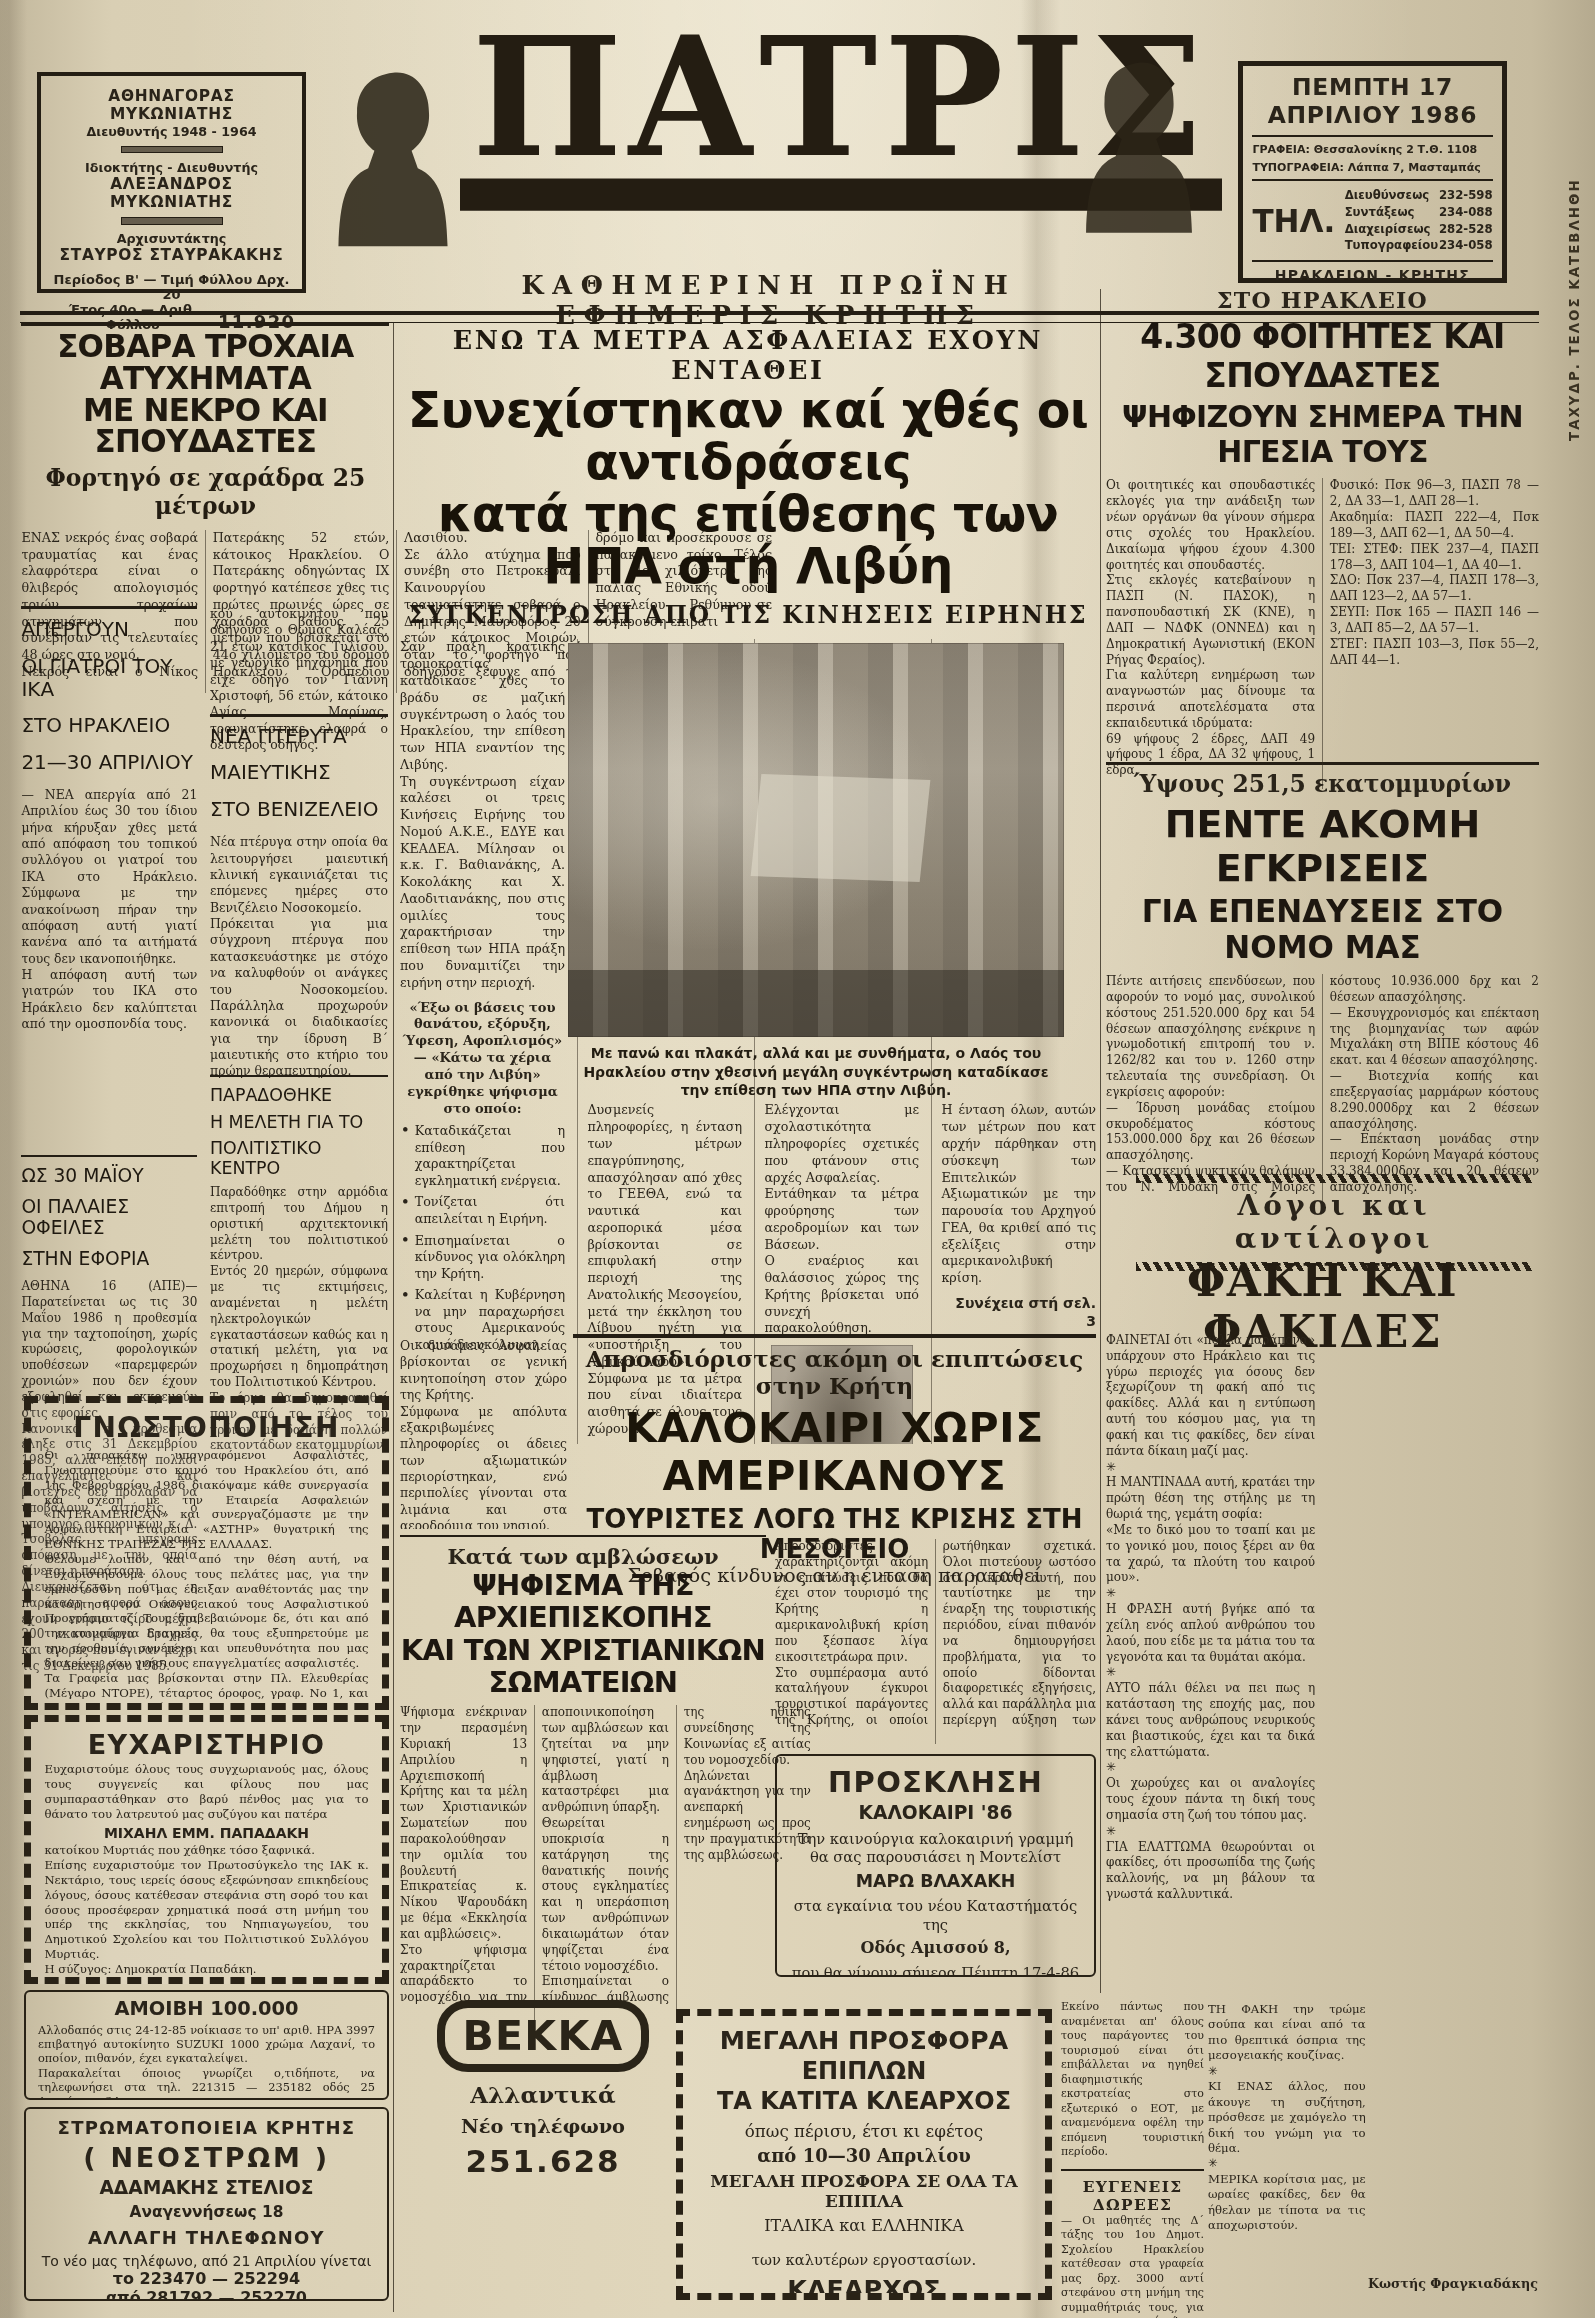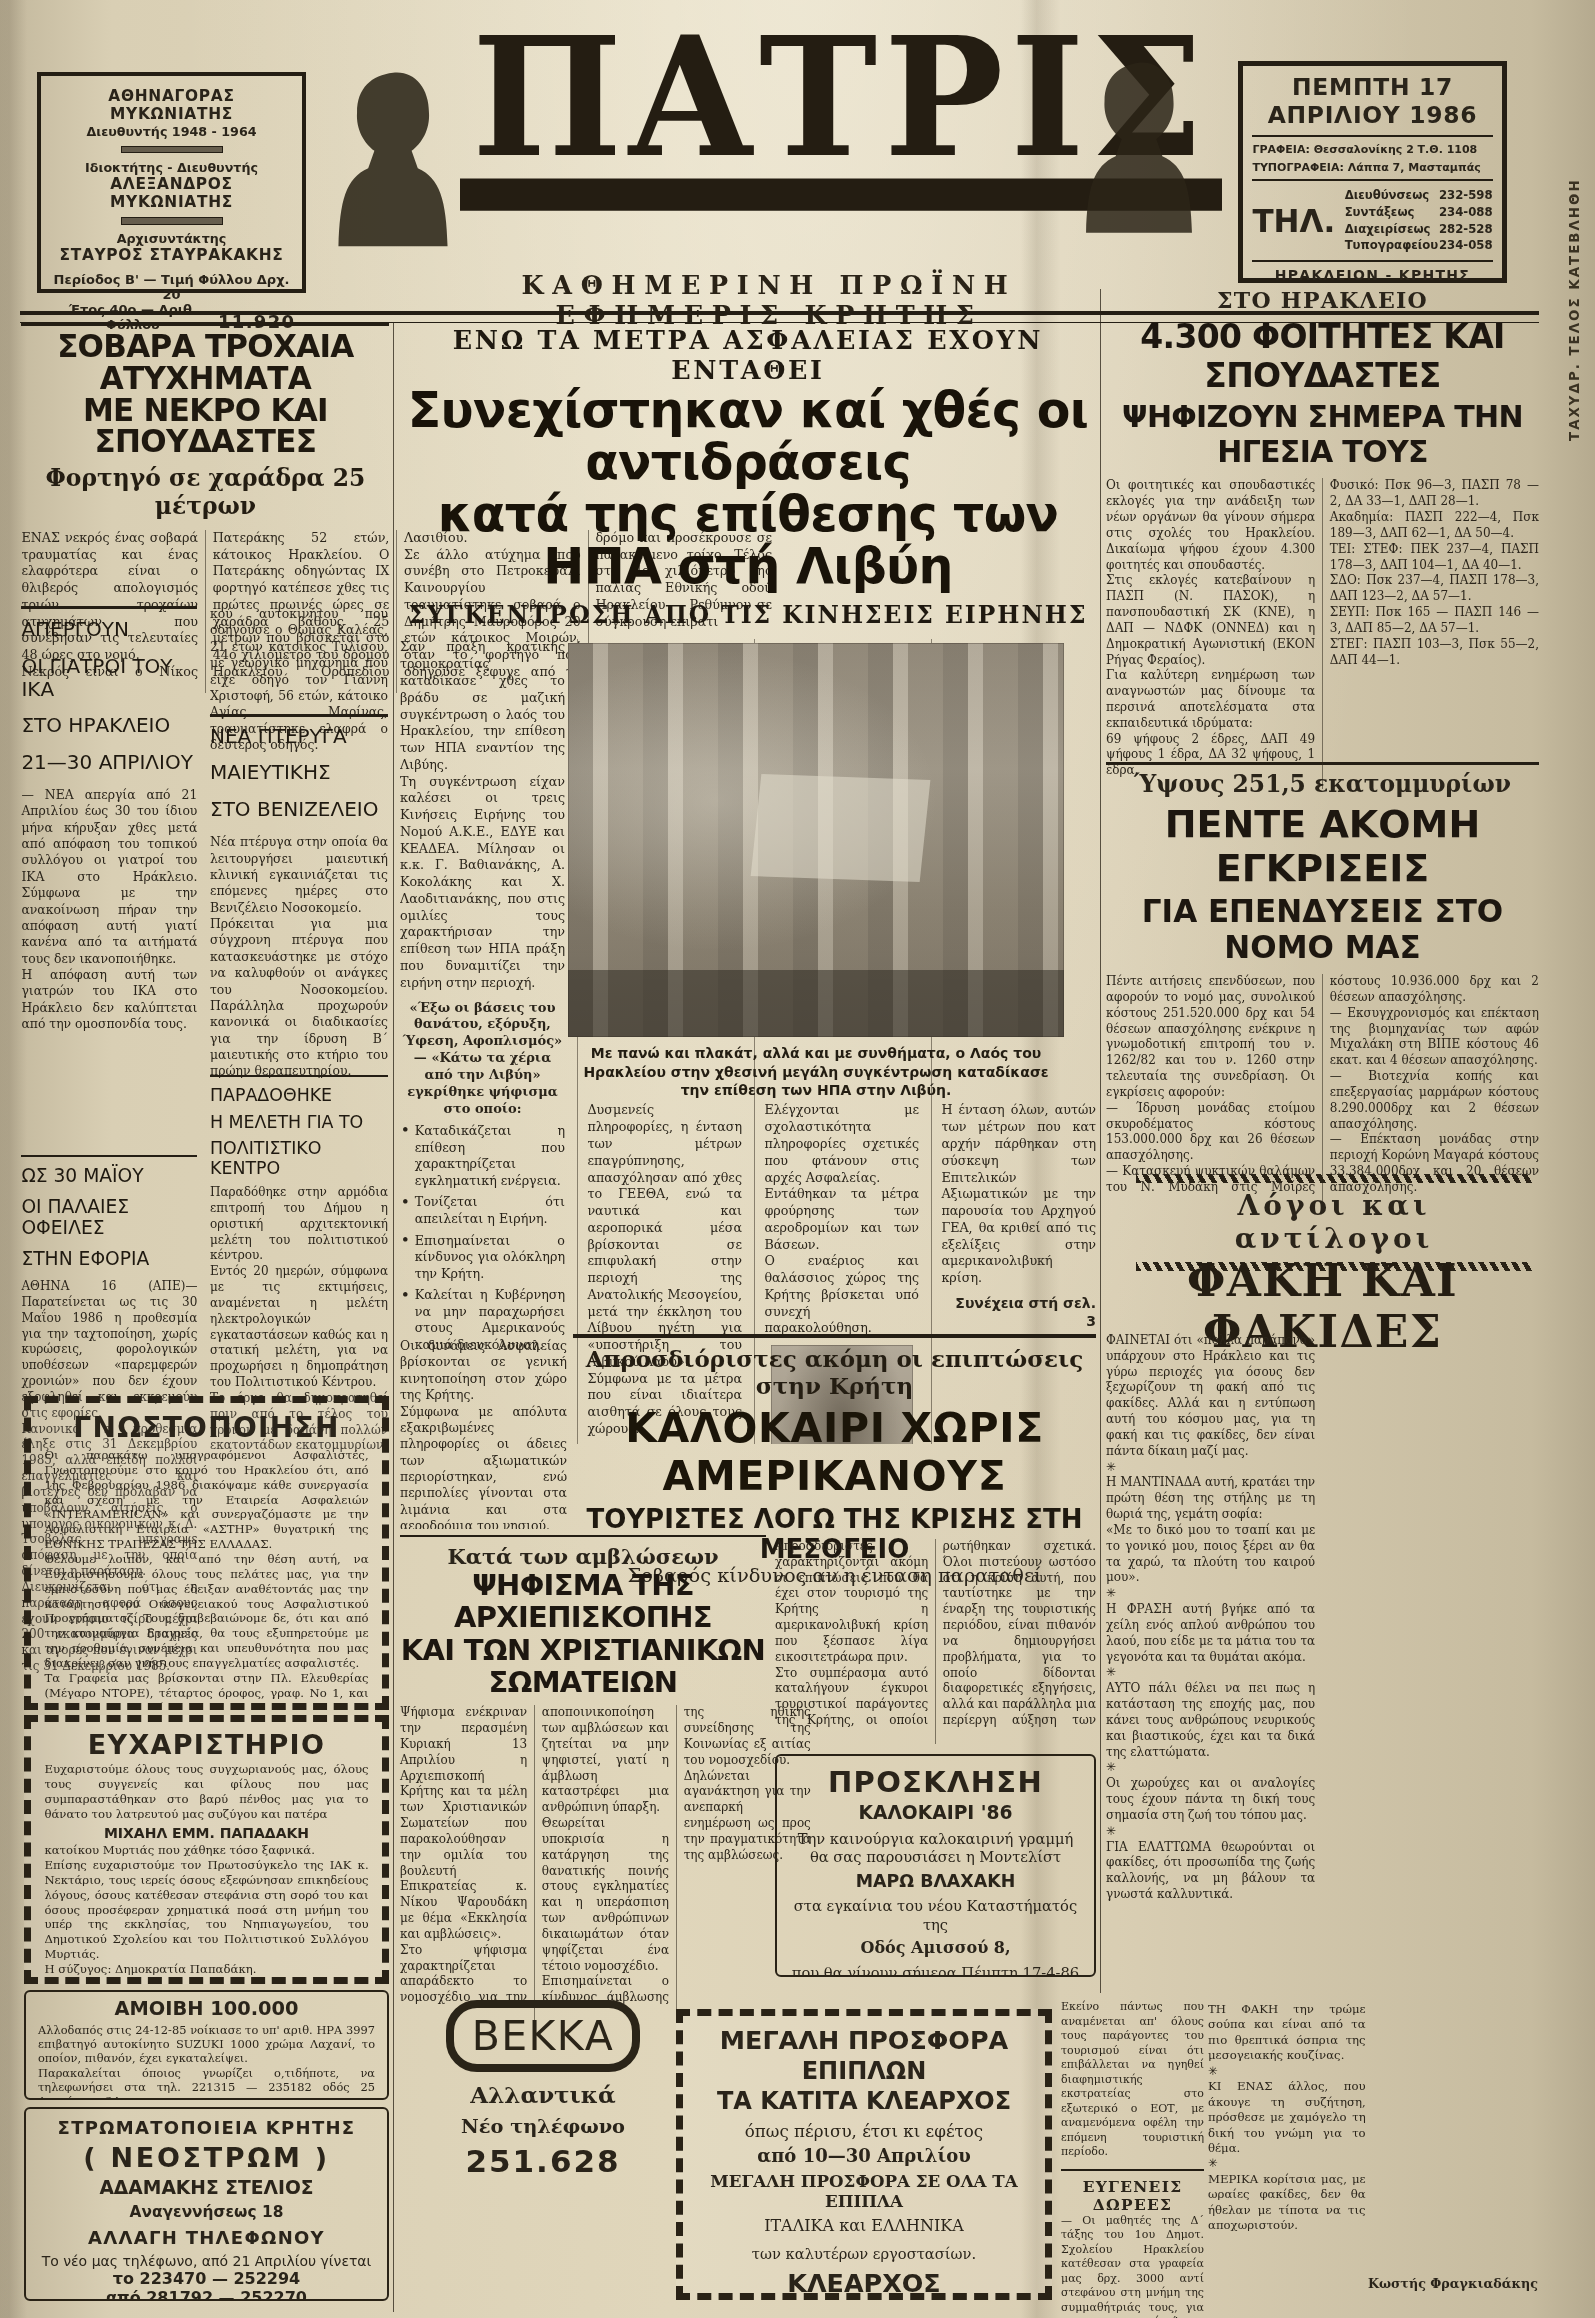--- a/index.html
+++ b/index.html
@@ -142,34 +142,34 @@
   #resolution .art-body{width:269px;height:315px;margin-top:6.7px;font-size:12px}
 
   #prosklisi{left:775px;top:1754px;width:321px;height:223px;padding:9.4px 12px;text-align:center;overflow:hidden}
   #prosklisi .ttl{font-size:29px;font-weight:bold;font-family:"DejaVu Sans",sans-serif;letter-spacing:1.3px}
   #prosklisi .sub{font-size:18.7px;font-weight:bold;font-family:"DejaVu Sans",sans-serif;margin-top:2.7px}
   #prosklisi .p{font-size:14.7px;margin-top:6.7px;line-height:1.25}
   #prosklisi .nm{font-size:17.4px;font-weight:bold;font-family:"DejaVu Sans",sans-serif;margin-top:4px}
   #prosklisi .ad{font-size:16px;font-weight:bold;margin-top:4px}
 
   #vekka{left:428px;top:2000px;width:230px;text-align:center}
-  #vekka .logo{display:inline-block;border:8px solid #2a2418;border-radius:31px;padding:4px 17.4px;font-size:41px;font-weight:normal;letter-spacing:1.3px;font-family:"DejaVu Sans",sans-serif;color:#2a2418}
+  #vekka .logo{display:inline-block;border:8px solid #2a2418;border-radius:31px;padding:4px 17.4px;font-size:41px;font-weight:bold;letter-spacing:1.3px;font-family:"DejaVu Sans",sans-serif;color:#2a2418}
   #vekka .l1{font-size:23px;font-weight:bold;margin-top:9.4px}
   #vekka .l2{font-size:19.4px;font-weight:bold;margin-top:6.7px}
   #vekka .l3{font-size:31px;font-weight:bold;letter-spacing:2px;margin-top:5.3px;font-family:"DejaVu Sans",sans-serif}
 
   #klearxos{left:676px;top:2009px;width:376px;height:291px;padding:9.4px 10.7px;text-align:center;overflow:hidden}
   #klearxos .l1{font-size:25.4px;font-weight:bold;font-family:"DejaVu Sans",sans-serif}
   #klearxos .l2{font-size:24px;font-weight:bold;font-family:"DejaVu Sans",sans-serif;margin-top:1.3px}
   #klearxos .l3{font-size:24px;font-weight:bold;font-family:"DejaVu Sans",sans-serif;margin-top:2.7px}
   #klearxos .l4{font-size:16.7px;margin-top:5.3px}
   #klearxos .l5{font-size:18px;font-weight:bold;margin-top:4px}
   #klearxos .l6{font-size:16.7px;font-weight:bold;margin-top:5.3px}
   #klearxos .l7{font-size:16px;margin-top:5.3px}
-  #klearxos .l8{font-size:14.7px;margin-top:10px}
+  #klearxos .l8{font-size:14.7px;margin-top:16px}
   #klearxos .l9{font-size:25.4px;font-weight:bold;font-family:"DejaVu Sans",sans-serif;margin-top:5.3px}
   #klearxos .l10{font-size:16px;font-weight:bold;margin-top:4px}
 
   #side-col{left:1061px;top:2000px;width:143px}
   #side-col .art-body{font-size:11px}
   #side-col .don-ttl{font-size:15.4px;font-weight:bold;letter-spacing:1.3px;text-align:center;border-top:2px solid #241e14;padding-top:6.7px;margin-top:9.4px}
 
   
   #students{left:1106px;top:287px;width:433px;text-align:center}
   #students .t1{font-size:22px;font-weight:bold;letter-spacing:1.3px}

